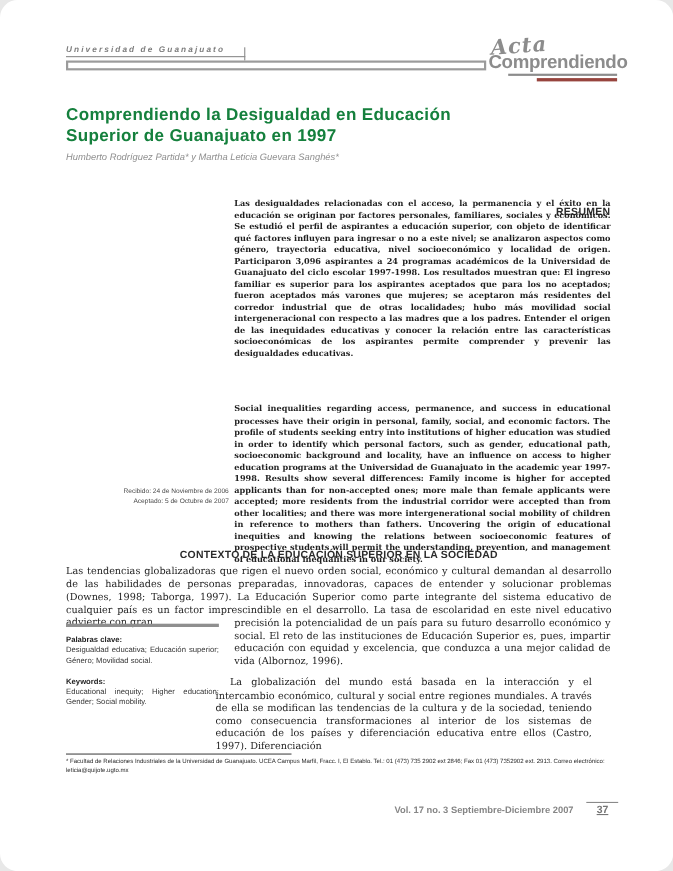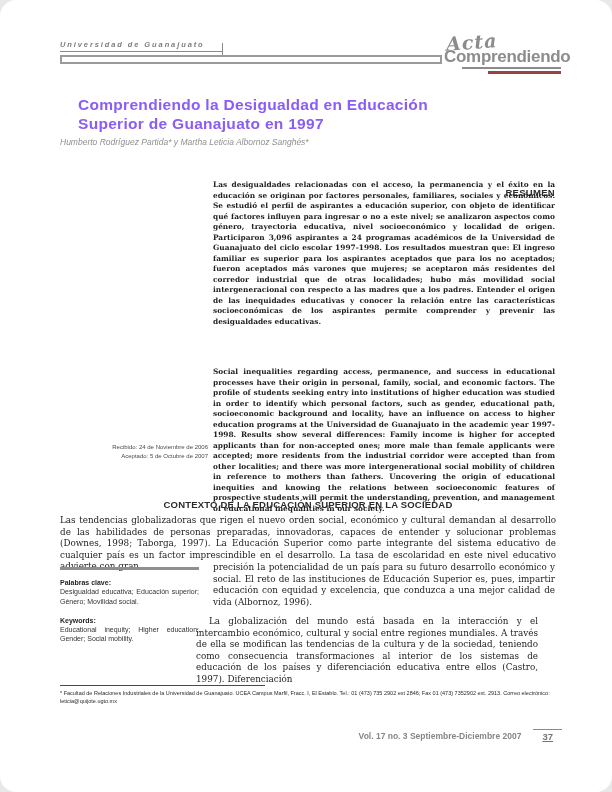--- a/index.html
+++ b/index.html
@@ -36,21 +36,21 @@
     position: absolute; left: 0px; top: 11px;
     font: bold 17px "Liberation Sans", sans-serif; letter-spacing: -0.3px;
   }
   .logo-underline { position: absolute; left: 18px; top: 31px; width: 99px; height: 2px; background: #8c8c8c; }
   .logo-tagline { position: absolute; left: 44px; top: 35px; width: 73px; height: 3px; background: #97443e; }
 
   
   .title {
     position: absolute; left: 60px; top: 95px; width: 420px;
     font: bold 15.5px/19px "Liberation Sans", sans-serif;
-    color: #8b5cf6; letter-spacing: 0.3px; margin-left: 18px;
+    color: #15803d; letter-spacing: 0.3px;
   }
   .authors {
     position: absolute; left: 60px; top: 137px; width: 460px;
     font: italic 8.5px "Liberation Sans", sans-serif; color: #8f8f8f;
   }
 
   
   .res-head, .abs-head {
     position: absolute; left: 213px; width: 342px; text-align: right;
     font: bold 9.5px "Liberation Sans", sans-serif; color: #2b2b2b; letter-spacing: 0.3px; margin-top: 20px;
@@ -125,21 +125,21 @@
   <div class="top-bar"></div>
 
   <div class="logo">
     <span class="logo-main">Comprendiendo</span>
     <span class="logo-script">Acta</span>
     <div class="logo-underline"></div>
     <div class="logo-tagline"></div>
   </div>
 
   <h1 class="title">Comprendiendo la Desigualdad en Educación Superior de Guanajuato en 1997</h1>
-  <div class="authors">Humberto Rodríguez Partida* y Martha Leticia Albornoz Sanghés*</div>
+  <div class="authors">Humberto Rodríguez Partida* y Martha Leticia Guevara Sanghés*</div>
 
   <div class="res-head">RESUMEN</div>
   <div class="res-body">Las desigualdades relacionadas con el acceso, la permanencia y el éxito en la educación se originan por factores personales, familiares, sociales y económicos. Se estudió el perfil de aspirantes a educación superior, con objeto de identificar qué factores influyen para ingresar o no a este nivel; se analizaron aspectos como género, trayectoria educativa, nivel socioeconómico y localidad de origen. Participaron 3,096 aspirantes a 24 programas académicos de la Universidad de Guanajuato del ciclo escolar 1997-1998. Los resultados muestran que: El ingreso familiar es superior para los aspirantes aceptados que para los no aceptados; fueron aceptados más varones que mujeres; se aceptaron más residentes del corredor industrial que de otras localidades; hubo más movilidad social intergeneracional con respecto a las madres que a los padres. Entender el origen de las inequidades educativas y conocer la relación entre las características socioeconómicas de los aspirantes permite comprender y prevenir las desigualdades educativas.</div>
 
   <div class="abs-body">Social inequalities regarding access, permanence, and success in educational processes have their origin in personal, family, social, and economic factors. The profile of students seeking entry into institutions of higher education was studied in order to identify which personal factors, such as gender, educational path, socioeconomic background and locality, have an influence on access to higher education programs at the Universidad de Guanajuato in the academic year 1997-1998. Results show several differences: Family income is higher for accepted applicants than for non-accepted ones; more male than female applicants were accepted; more residents from the industrial corridor were accepted than from other localities; and there was more intergenerational social mobility of children in reference to mothers than fathers. Uncovering the origin of educational inequities and knowing the relations between socioeconomic features of prospective students will permit the understanding, prevention, and management of educational inequalities in our society.</div>
 
   <div class="dates">
     <div>Recibido: 24 de Noviembre de 2006</div>
     <div>Aceptado: 5 de Octubre de 2007</div>
   </div>

